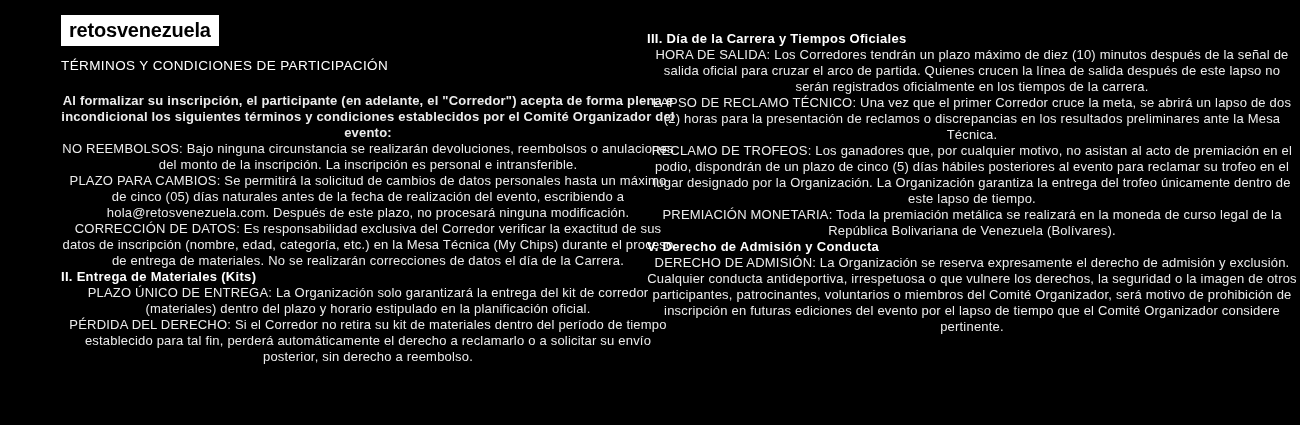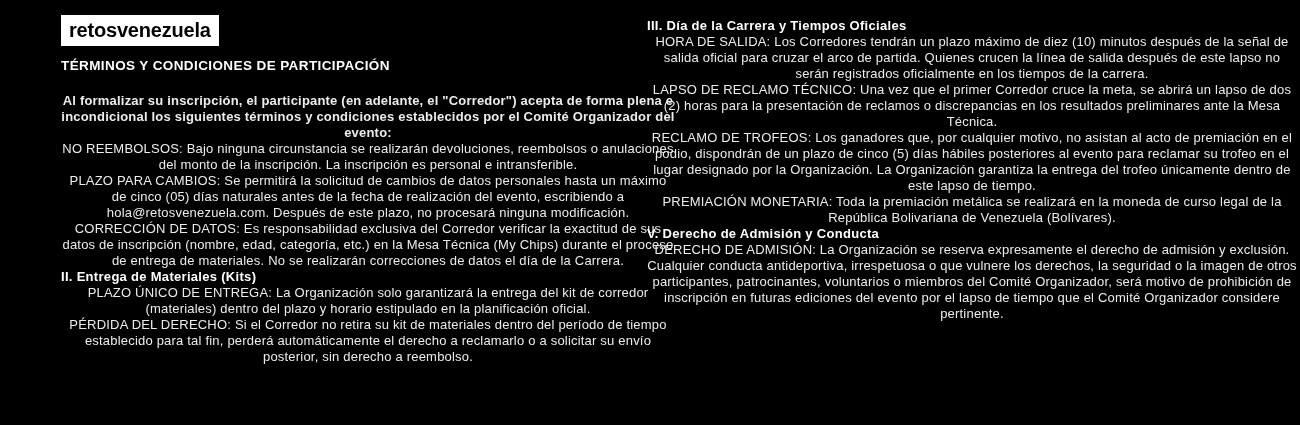--- a/index.html
+++ b/index.html
@@ -16,36 +16,36 @@
     color: #efefef;
   }
   .col {
     position: absolute;
     font-size: 13px;
     line-height: 16px;
     letter-spacing: 0.2px;
     color: #ececec;
   }
   .col-left  { left: 13px;  top: 15px; width: 614px; margin-left: 48px; }
-  .col-right { left: 647px; top: 18px; width: 650px; }
+  .col-right { left: 647px; top: 31px; width: 650px; }
 
   .logo {
     display: inline-block;
     background: #ffffff;
     color: #000000;
     font-weight: bold;
     font-size: 20px;
     line-height: 24px;
     padding: 3px 8px 4px 8px;
     letter-spacing: -0.2px;
   }
   .doc-title {
     margin: 12px 0 0 0;
     font-size: 13.5px;
-    font-weight: bold;
+    font-weight: normal;
     letter-spacing: 0.4px;
     color: #ffffff;
   }
   .intro { margin: 19px 0 0 0; font-weight: bold; }
   p { margin: 0; text-align: center; }
   h3.section-heading {
     margin: 0;
     font-size: 13px;
     line-height: 16px;
     font-weight: bold;

